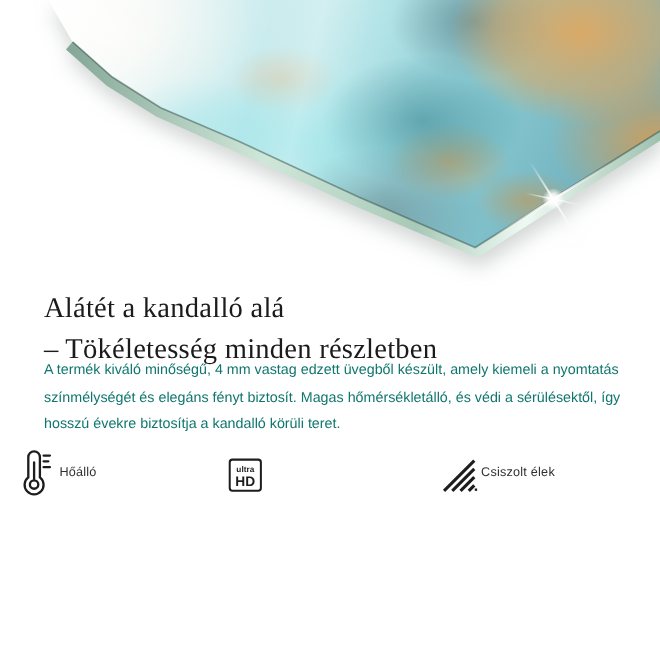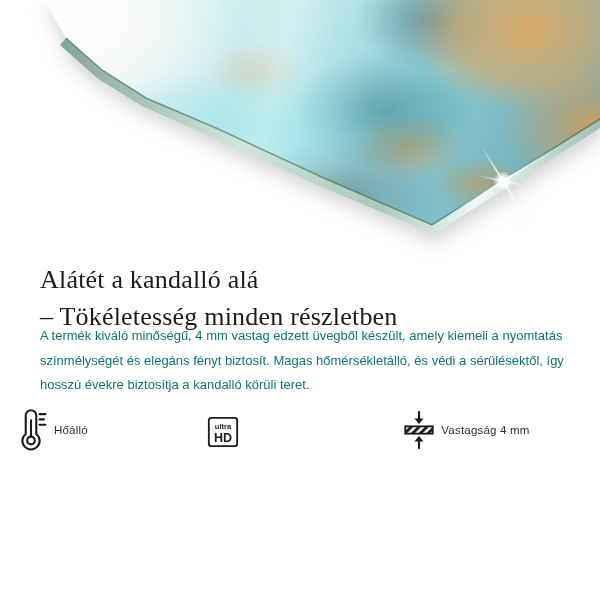--- a/index.html
+++ b/index.html
@@ -121,34 +121,30 @@
         <svg width="40" height="40" viewBox="0 0 48 48">
           <rect class="ic" x="7" y="7" width="34" height="34" rx="3" stroke-width="2.6"></rect>
           <text x="24" y="20" text-anchor="middle" font-family="Liberation Sans, sans-serif" font-size="9" font-weight="bold" fill="#1d1d1d">ultra</text>
           <text x="24" y="36" text-anchor="middle" font-family="Liberation Sans, sans-serif" font-size="15" font-weight="800" fill="#1d1d1d">HD</text>
         </svg>
       </div>
     </div>
 
 
 
-
     <div class="feature">
       <div class="icon-slot">
-        <svg width="44" height="44" viewBox="0 0 48 48">
-          <defs>
-            <pattern id="hatch" width="6" height="6" patternTransform="rotate(45)" patternUnits="userSpaceOnUse">
-              <rect width="6" height="6" fill="#ffffff"></rect>
-              <rect width="3.2" height="6" fill="#1d1d1d"></rect>
-            </pattern>
-          </defs>
-          <line x1="24" y1="3.5" x2="24" y2="12" stroke="#1d1d1d" stroke-width="2.4"></line>
-          <polygon points="19,11.5 29,11.5 24,17.5" fill="#1d1d1d"></polygon>
-          <rect x="9" y="20" width="30" height="8" fill="url(#hatch)" stroke="#1d1d1d" stroke-width="2"></rect>
-          <polygon points="19,36.5 29,36.5 24,30.5" fill="#1d1d1d"></polygon>
-          <line x1="24" y1="44.5" x2="24" y2="36" stroke="#1d1d1d" stroke-width="2.4"></line>
+        <svg width="40" height="40" viewBox="0 0 48 48">
+          <g stroke="#1d1d1d" stroke-width="3.4" fill="none">
+            <line x1="8" y1="41" x2="41" y2="8"></line>
+            <line x1="17" y1="41" x2="41" y2="17"></line>
+            <line x1="26" y1="41" x2="41" y2="26"></line>
+            <line x1="35" y1="41" x2="41" y2="35"></line>
+          </g>
+          <rect x="41.5" y="38.5" width="2.6" height="2.6" fill="#1d1d1d"></rect>
         </svg>
       </div>
-      <div class="feature-label">Vastagság 4 mm</div>
+      <div class="feature-label">Csiszolt élek</div>
     </div>
+
 
   </div>
 </div>
 
 </body></html>

